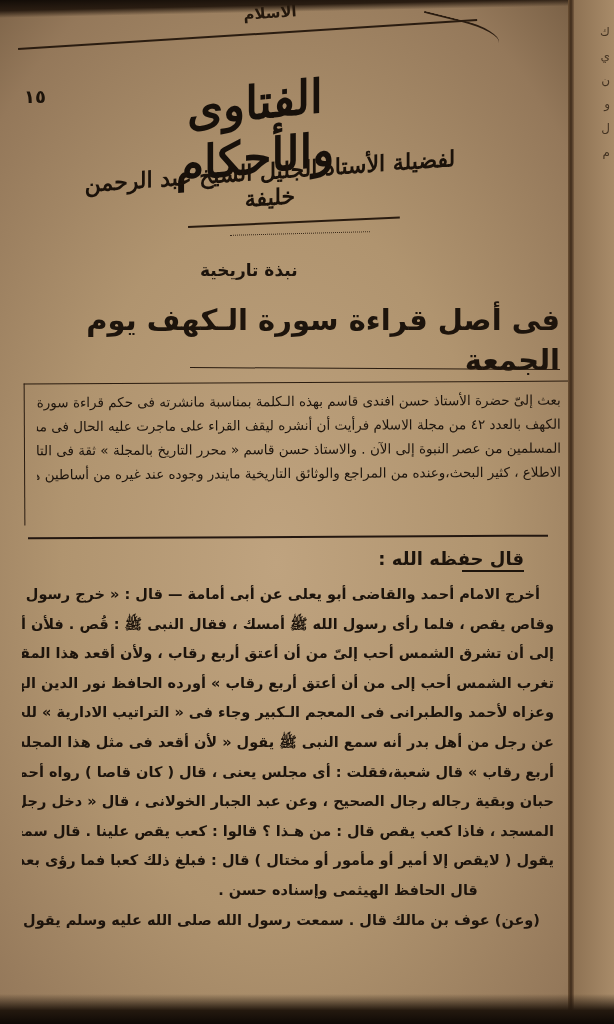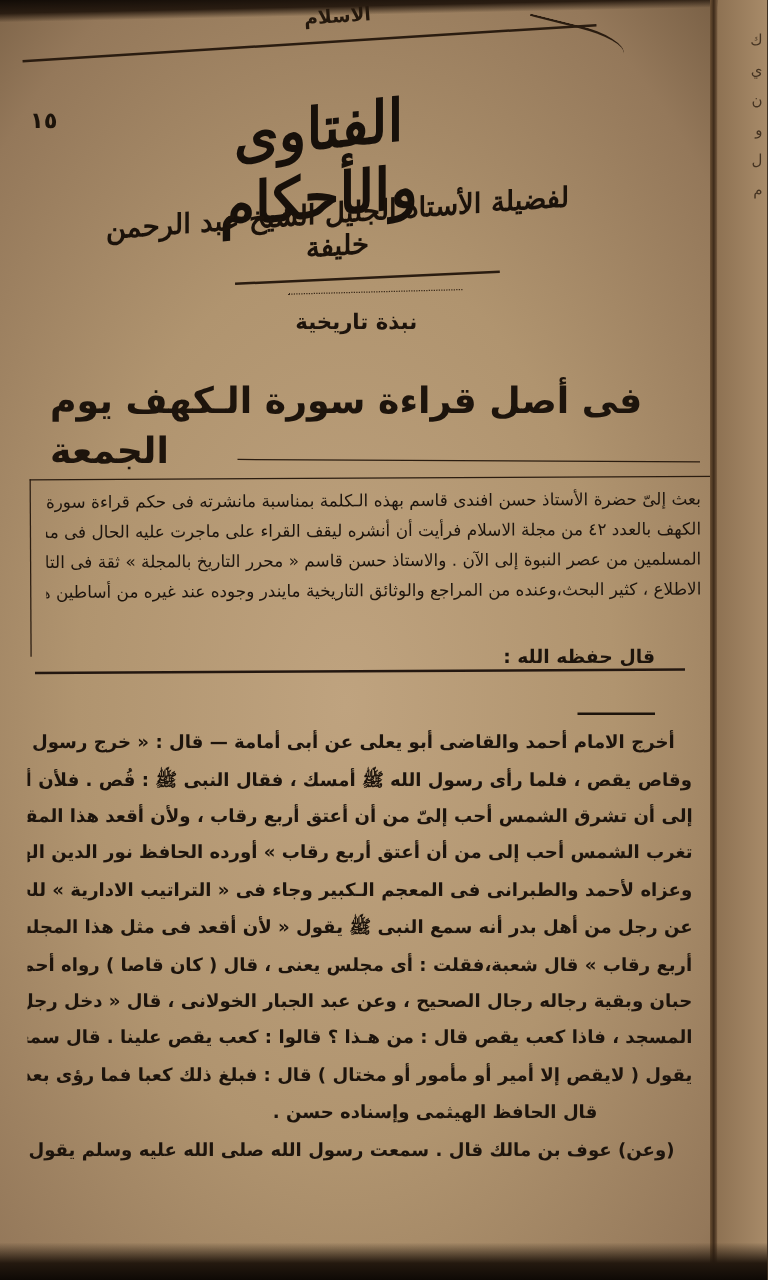--- a/index.html
+++ b/index.html
@@ -150,33 +150,33 @@
       position: absolute;
       left: 230px;
       top: 233px;
       width: 140px;
       border-top: 1px dotted #3a2a1a;
       transform: rotate(-1.5deg);
     }
 
     .subtitle-small {
       position: absolute;
-      top: 248px;
+      top: 260px;
       left: 200px;
       width: 170px;
-      text-align: center;
+      text-align: left;
       font-size: 17px;
       font-weight: bold;
     }
     .subtitle-main {
       position: absolute;
       top: 300px;
       left: 40px;
       width: 520px;
-      text-align: left;
+      text-align: right;
       font-size: 29px;
       font-weight: bold;
       line-height: 40px;
       letter-spacing: 0.5px;
     }
     .subtitle-rule {
       position: absolute;
       left: 190px;
       top: 368px;
       width: 370px;
@@ -215,23 +215,23 @@
       position: absolute;
       left: 28px;
       top: 536px;
       width: 520px;
       border-top: 2px solid #231710;
       transform: rotate(-0.3deg);
     }
 
     .section-label {
       position: absolute;
-      top: 516px;
+      top: 548px;
       right: 44px;
-      font-size: 15px;
+      font-size: 18px;
       font-weight: bold;
     }
     .section-label-rule {
       position: absolute;
       top: 570px;
       right: 44px;
       width: 62px;
       border-top: 2px solid #1d140c;
     }
 

